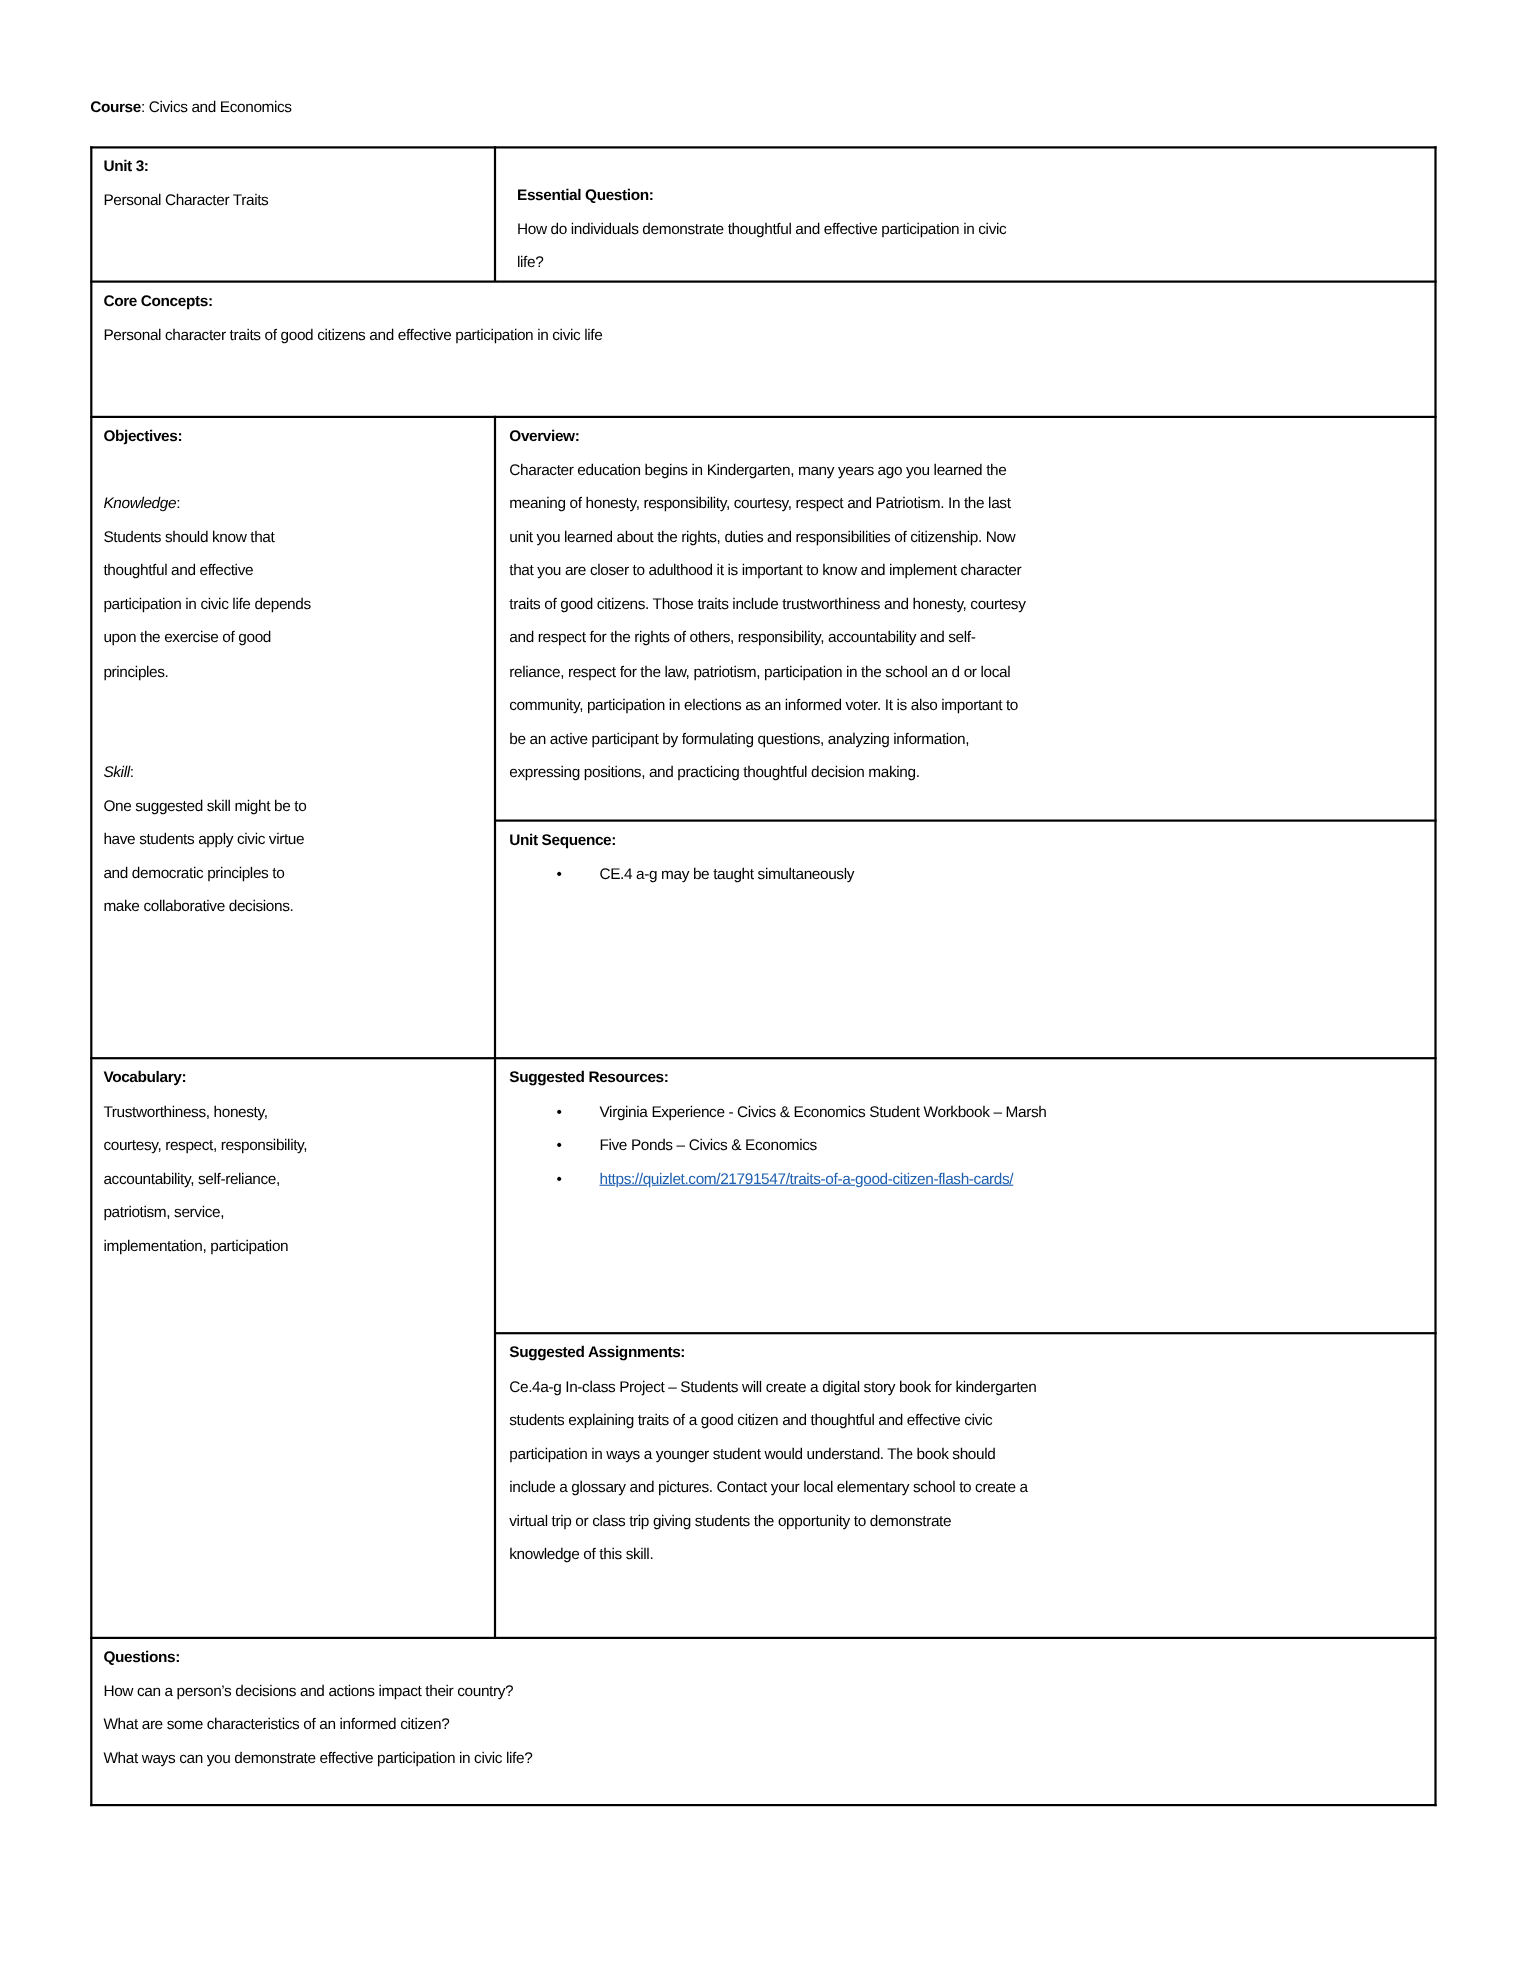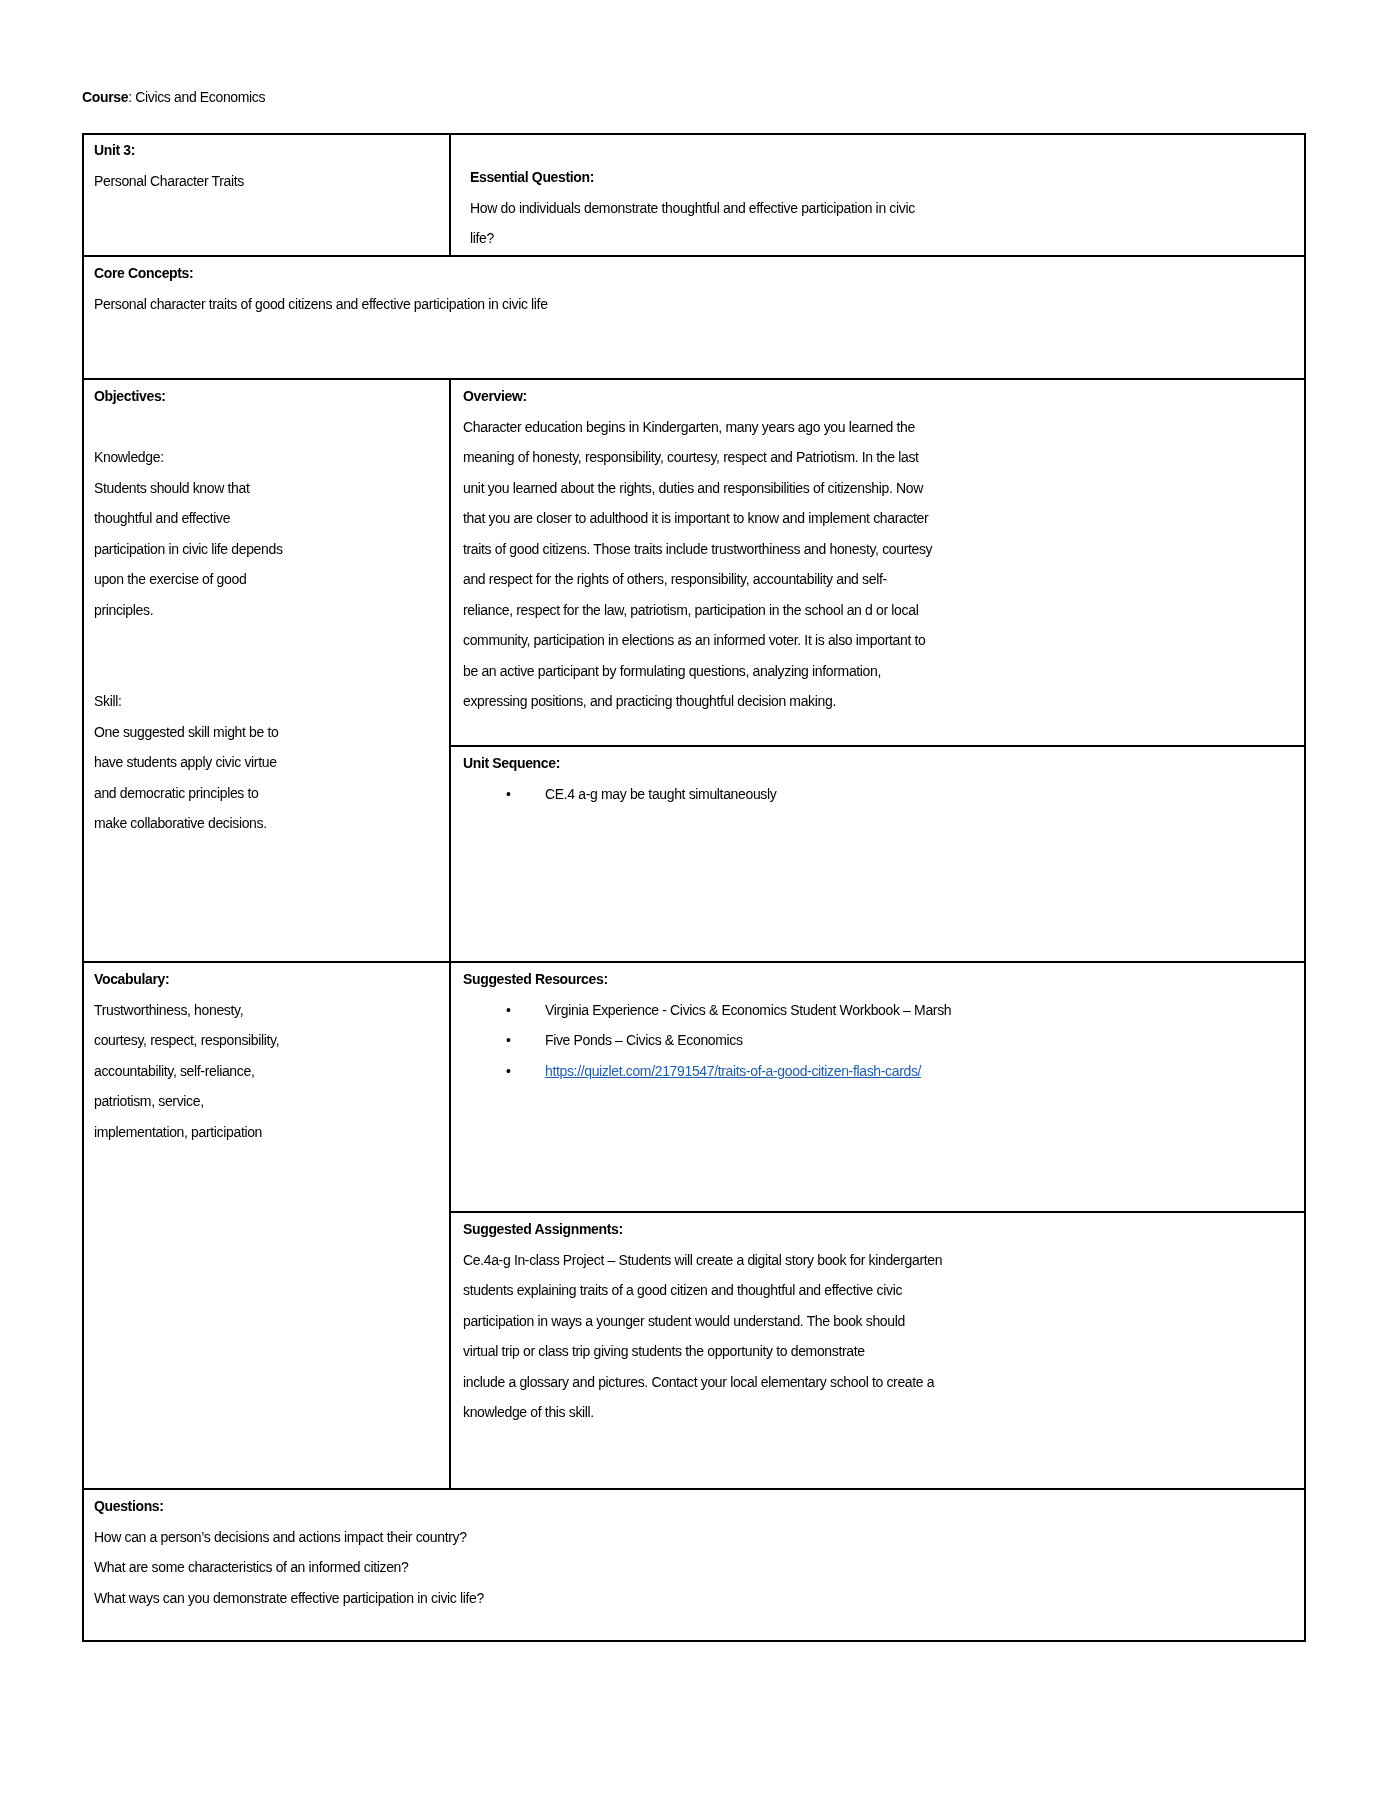--- a/index.html
+++ b/index.html
@@ -8,21 +8,21 @@
     font-family: "Liberation Sans", sans-serif; color: #000000;
   }
   .txt { font-size: 14px; letter-spacing: -0.35px; line-height: 30.5px; white-space: nowrap; }
   .course { position: absolute; left: 82px; top: 82px; }
   .course b { font-weight: bold; }
   .table { position: absolute; left: 82px; top: 133px; width: 1224px; height: 1509px; }
   .hline, .vline { position: absolute; background: #000; }
   .cell { position: absolute; padding: 0 0 0 12px; box-sizing: border-box; }
   .hdr { font-weight: bold; }
   .line { display: block; }
-  .ital { }
+  .ital { font-style: italic; }
   .blank { display: block; height: 30.5px; }
   ul.bul { list-style: none; margin: 0; padding: 0; }
   ul.bul li { position: relative; padding-left: 82px; }
   ul.bul li .dot { position: absolute; left: 43px; top: 0; }
   a.link { color: #1F5FB0; text-decoration: underline; }
 </style>
 </head>
 <body>
 
 <div class="course txt">
@@ -114,22 +114,22 @@
       <li><span class="dot">•</span><span>Five Ponds – Civics &amp; Economics</span></li>
       <li><span class="dot">•</span><a class="link" href="#" style="color: rgb(31, 95, 176);">https://quizlet.com/21791547/traits-of-a-good-citizen-flash-cards/</a></li>
     </ul>
   </div>
 
   <div class="cell txt" style="left:369px;top:1081px;width:853px;">
     <span class="line hdr">Suggested Assignments:</span>
     <span class="line">Ce.4a-g In-class Project – Students will create a digital story book for kindergarten</span>
     <span class="line">students explaining traits of a good citizen and thoughtful and effective civic</span>
     <span class="line">participation in ways a younger student would understand. The book should</span>
+    <span class="line">include a glossary and pictures. Contact your local elementary school to create a</span>
     <span class="line">virtual trip or class trip giving students the opportunity to demonstrate</span>
-    <span class="line">include a glossary and pictures. Contact your local elementary school to create a</span>
     <span class="line">knowledge of this skill.</span>
   </div>
 
   <div class="cell txt" style="left:0;top:1358px;width:994px;">
     <span class="line hdr">Questions:</span>
     <span class="line">How can a person’s decisions and actions impact their country?</span>
     <span class="line">What are some characteristics of an informed citizen?</span>
     <span class="line">What ways can you demonstrate effective participation in civic life?</span>
   </div>
 </div>

